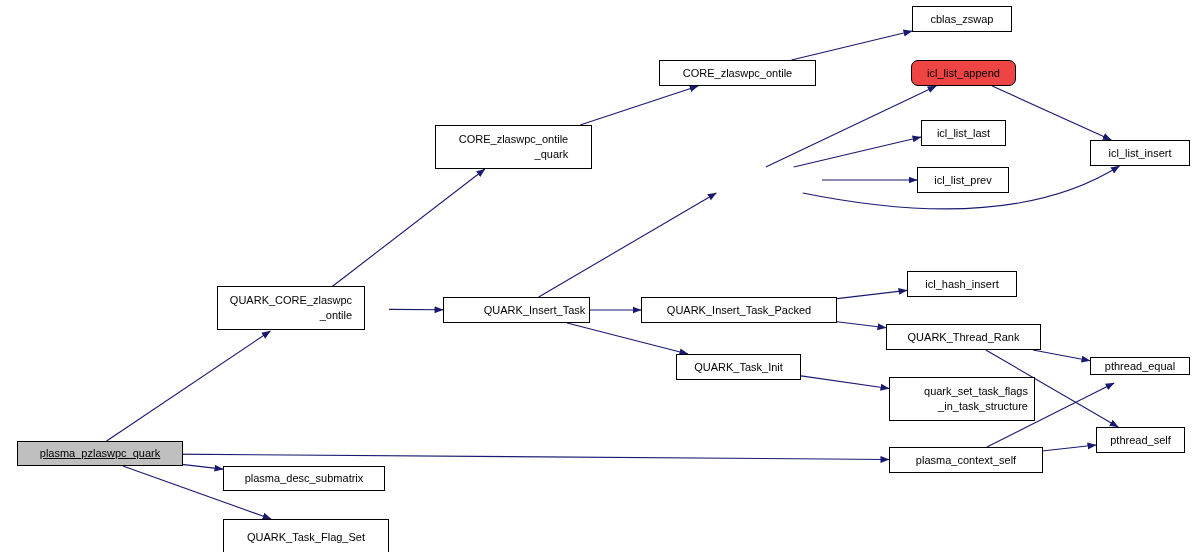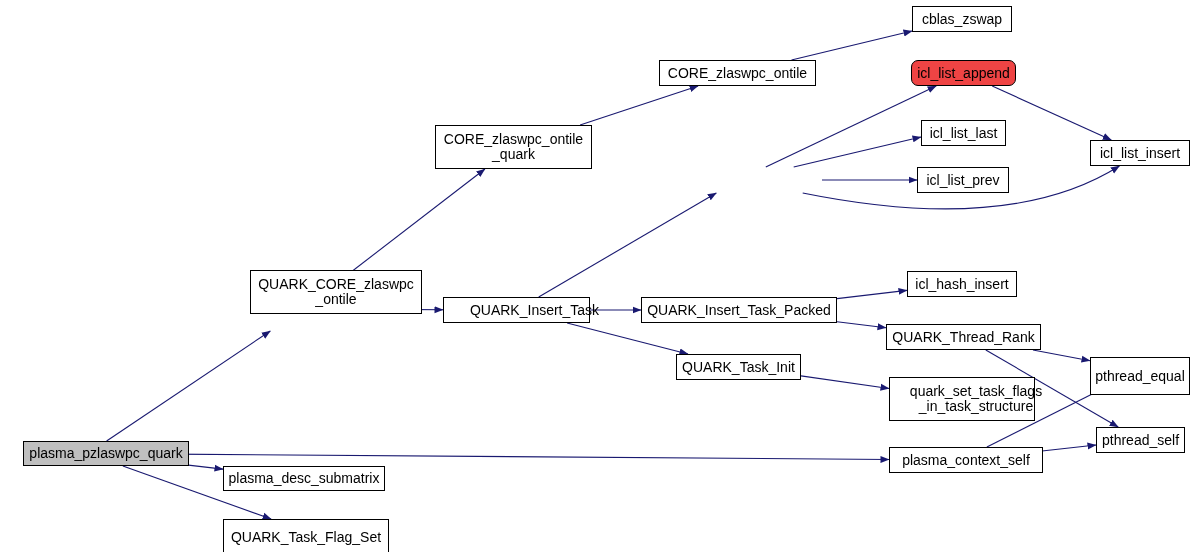--- a/index.html
+++ b/index.html
@@ -23,23 +23,23 @@
   }
   .node {
     position: absolute;
     box-sizing: border-box;
     display: flex;
     align-items: center;
     justify-content: center;
     border: 1px solid #000000;
     background: #ffffff;
     color: #000000;
-    font-size: 14px;
+    font-size: 11px;
     line-height: 15px;
-    text-align: center;
+    text-align: right;
     cursor: pointer;
   }
   .node span {
     white-space: pre-line;
     padding: 0 4px;
   }
   .node.root {
     background: #bfbfbf;
     cursor: default;
   }
@@ -71,30 +71,30 @@
       <path d="M802.7,193.0 Q1010,235 1119.4,166.0" fill="none" stroke="#191970" stroke-width="1.1" marker-end="url(#arrowhead)"></path>
       <path d="M992.2,86.0 L1111.3,140.0" fill="none" stroke="#191970" stroke-width="1.1" marker-end="url(#arrowhead)"></path>
       <path d="M837.0,298.6 L907.0,290.4" fill="none" stroke="#191970" stroke-width="1.1" marker-end="url(#arrowhead)"></path>
       <path d="M837.0,321.8 L886.0,327.7" fill="none" stroke="#191970" stroke-width="1.1" marker-end="url(#arrowhead)"></path>
       <path d="M1033.0,350.0 L1090.0,360.7" fill="none" stroke="#191970" stroke-width="1.1" marker-end="url(#arrowhead)"></path>
       <path d="M985.8,350.0 L1118.2,427.0" fill="none" stroke="#191970" stroke-width="1.1" marker-end="url(#arrowhead)"></path>
       <path d="M801.0,375.9 L889.0,388.5" fill="none" stroke="#191970" stroke-width="1.1" marker-end="url(#arrowhead)"></path>
       <path d="M986.9,447.0 L1114.1,383.0" fill="none" stroke="#191970" stroke-width="1.1" marker-end="url(#arrowhead)"></path>
       <path d="M1033.0,452.0 L1096.0,445.0" fill="none" stroke="#191970" stroke-width="1.1" marker-end="url(#arrowhead)"></path>
     </svg>
-    <div class="node root" style="left: 23px; top: 441px; width: 166px; height: 25px; border-color: rgb(0, 0, 0); background: rgb(191, 191, 191);">
+    <div class="node root" style="left: 17px; top: 441px; width: 166px; height: 25px; border-color: rgb(0, 0, 0); background: rgb(191, 191, 191); text-decoration: underline;">
       <span>plasma_pzlaswpc_quark</span>
     </div>
     <div class="node" style="left: 223px; top: 466px; width: 162px; height: 25px; border-color: rgb(0, 0, 0); background: rgb(255, 255, 255);">
       <span>plasma_desc_submatrix</span>
     </div>
     <div class="node" style="left: 223px; top: 519px; width: 166px; height: 37px; border-color: rgb(0, 0, 0); background: rgb(255, 255, 255);">
       <span>QUARK_Task_Flag_Set</span>
     </div>
-    <div class="node" style="left: 217px; top: 270px; width: 172px; height: 44px; border-color: rgb(0, 0, 0); background: rgb(255, 255, 255); margin-left: 33px;">
+    <div class="node" style="left: 217px; top: 286px; width: 148px; height: 44px; border-color: rgb(0, 0, 0); background: rgb(255, 255, 255);">
       <span>QUARK_CORE_zlaswpc
 _ontile</span>
     </div>
     <div class="node" style="left: 435px; top: 125px; width: 157px; height: 44px; border-color: rgb(0, 0, 0); background: rgb(255, 255, 255);">
       <span>CORE_zlaswpc_ontile
 _quark</span>
     </div>
     <div class="node" style="left: 659px; top: 60px; width: 157px; height: 26px; border-color: rgb(0, 0, 0); background: rgb(255, 255, 255);">
       <span>CORE_zlaswpc_ontile</span>
     </div>
@@ -125,21 +125,21 @@
     <div class="node" style="left: 886px; top: 324px; width: 155px; height: 26px; border-color: rgb(0, 0, 0); background: rgb(255, 255, 255);">
       <span>QUARK_Thread_Rank</span>
     </div>
     <div class="node" style="left: 676px; top: 354px; width: 125px; height: 26px; border-color: rgb(0, 0, 0); background: rgb(255, 255, 255);">
       <span>QUARK_Task_Init</span>
     </div>
     <div class="node" style="left: 889px; top: 377px; width: 146px; height: 44px; border-color: rgb(0, 0, 0); background: rgb(255, 255, 255); padding-left: 28px;">
       <span>quark_set_task_flags
 _in_task_structure</span>
     </div>
-    <div class="node" style="left: 1090px; top: 357px; width: 100px; height: 38px; border-color: rgb(0, 0, 0); background: rgb(255, 255, 255);">
+    <div class="node" style="left: 1090px; top: 357px; width: 100px; height: 18px; border-color: rgb(0, 0, 0); background: rgb(255, 255, 255);">
       <span>pthread_equal</span>
     </div>
     <div class="node" style="left: 1096px; top: 427px; width: 89px; height: 26px; border-color: rgb(0, 0, 0); background: rgb(255, 255, 255);">
       <span>pthread_self</span>
     </div>
     <div class="node" style="left: 889px; top: 447px; width: 154px; height: 26px; border-color: rgb(0, 0, 0); background: rgb(255, 255, 255);">
       <span>plasma_context_self</span>
     </div>
   </div>
 

